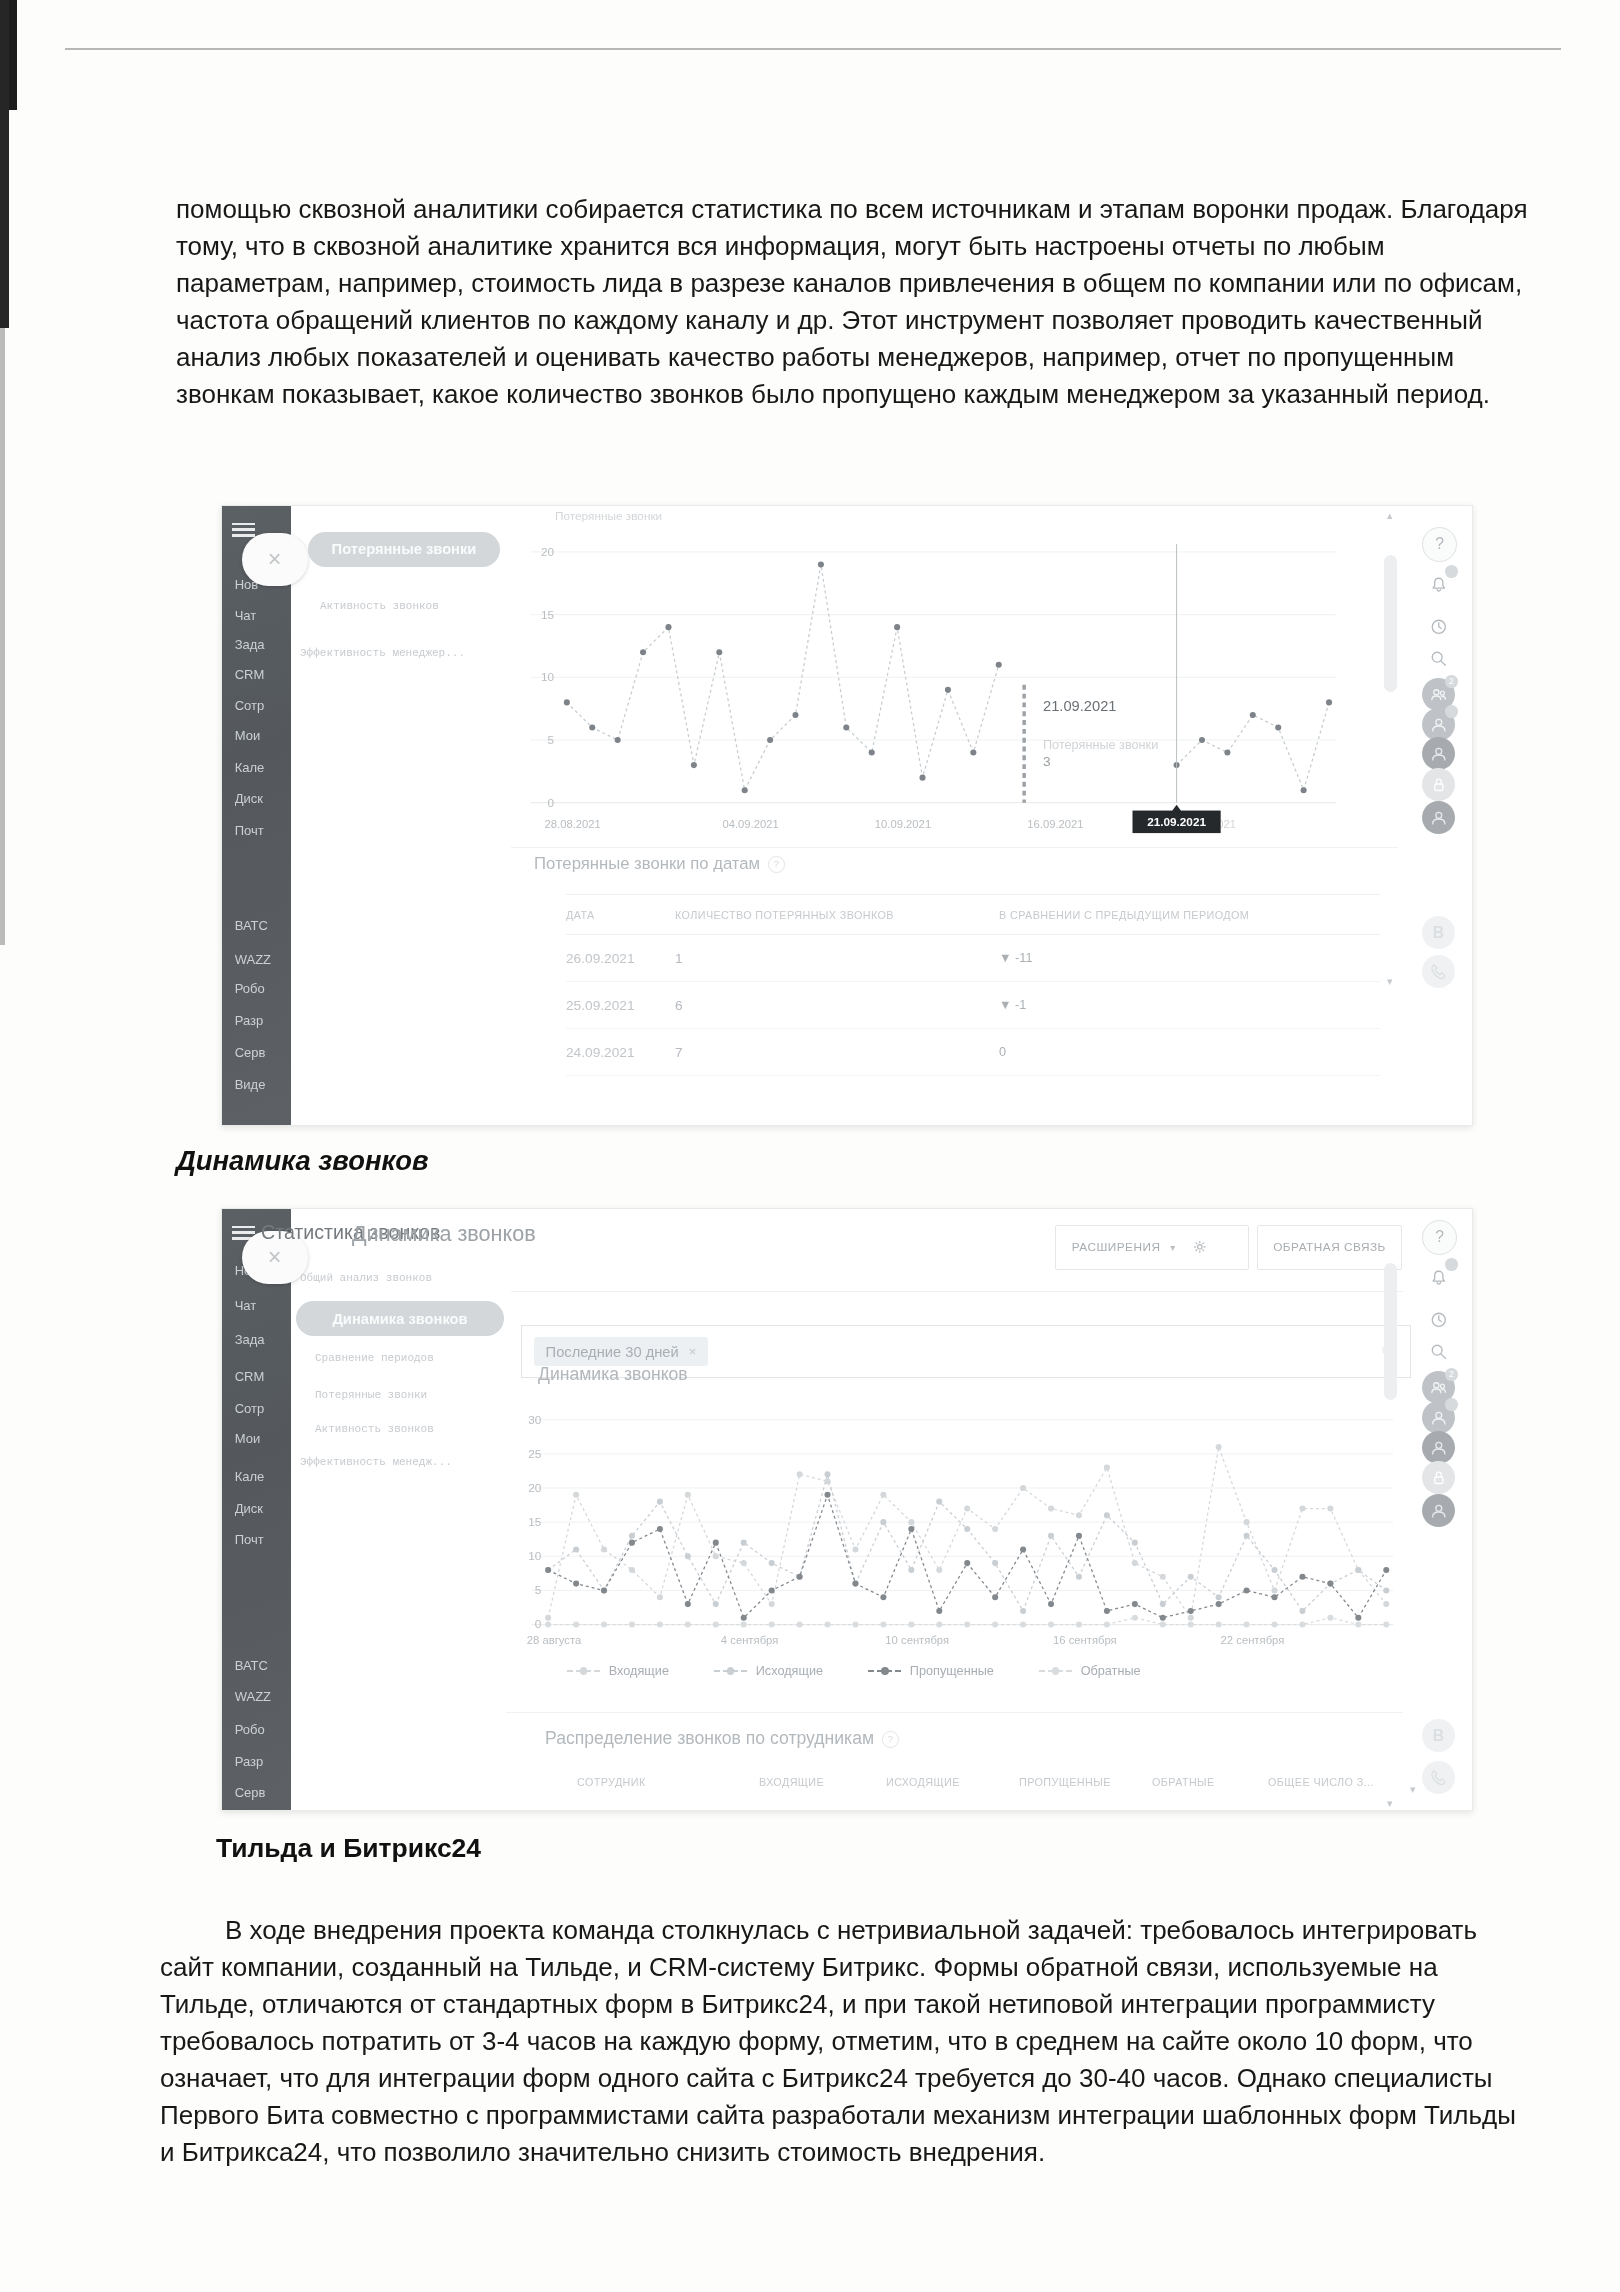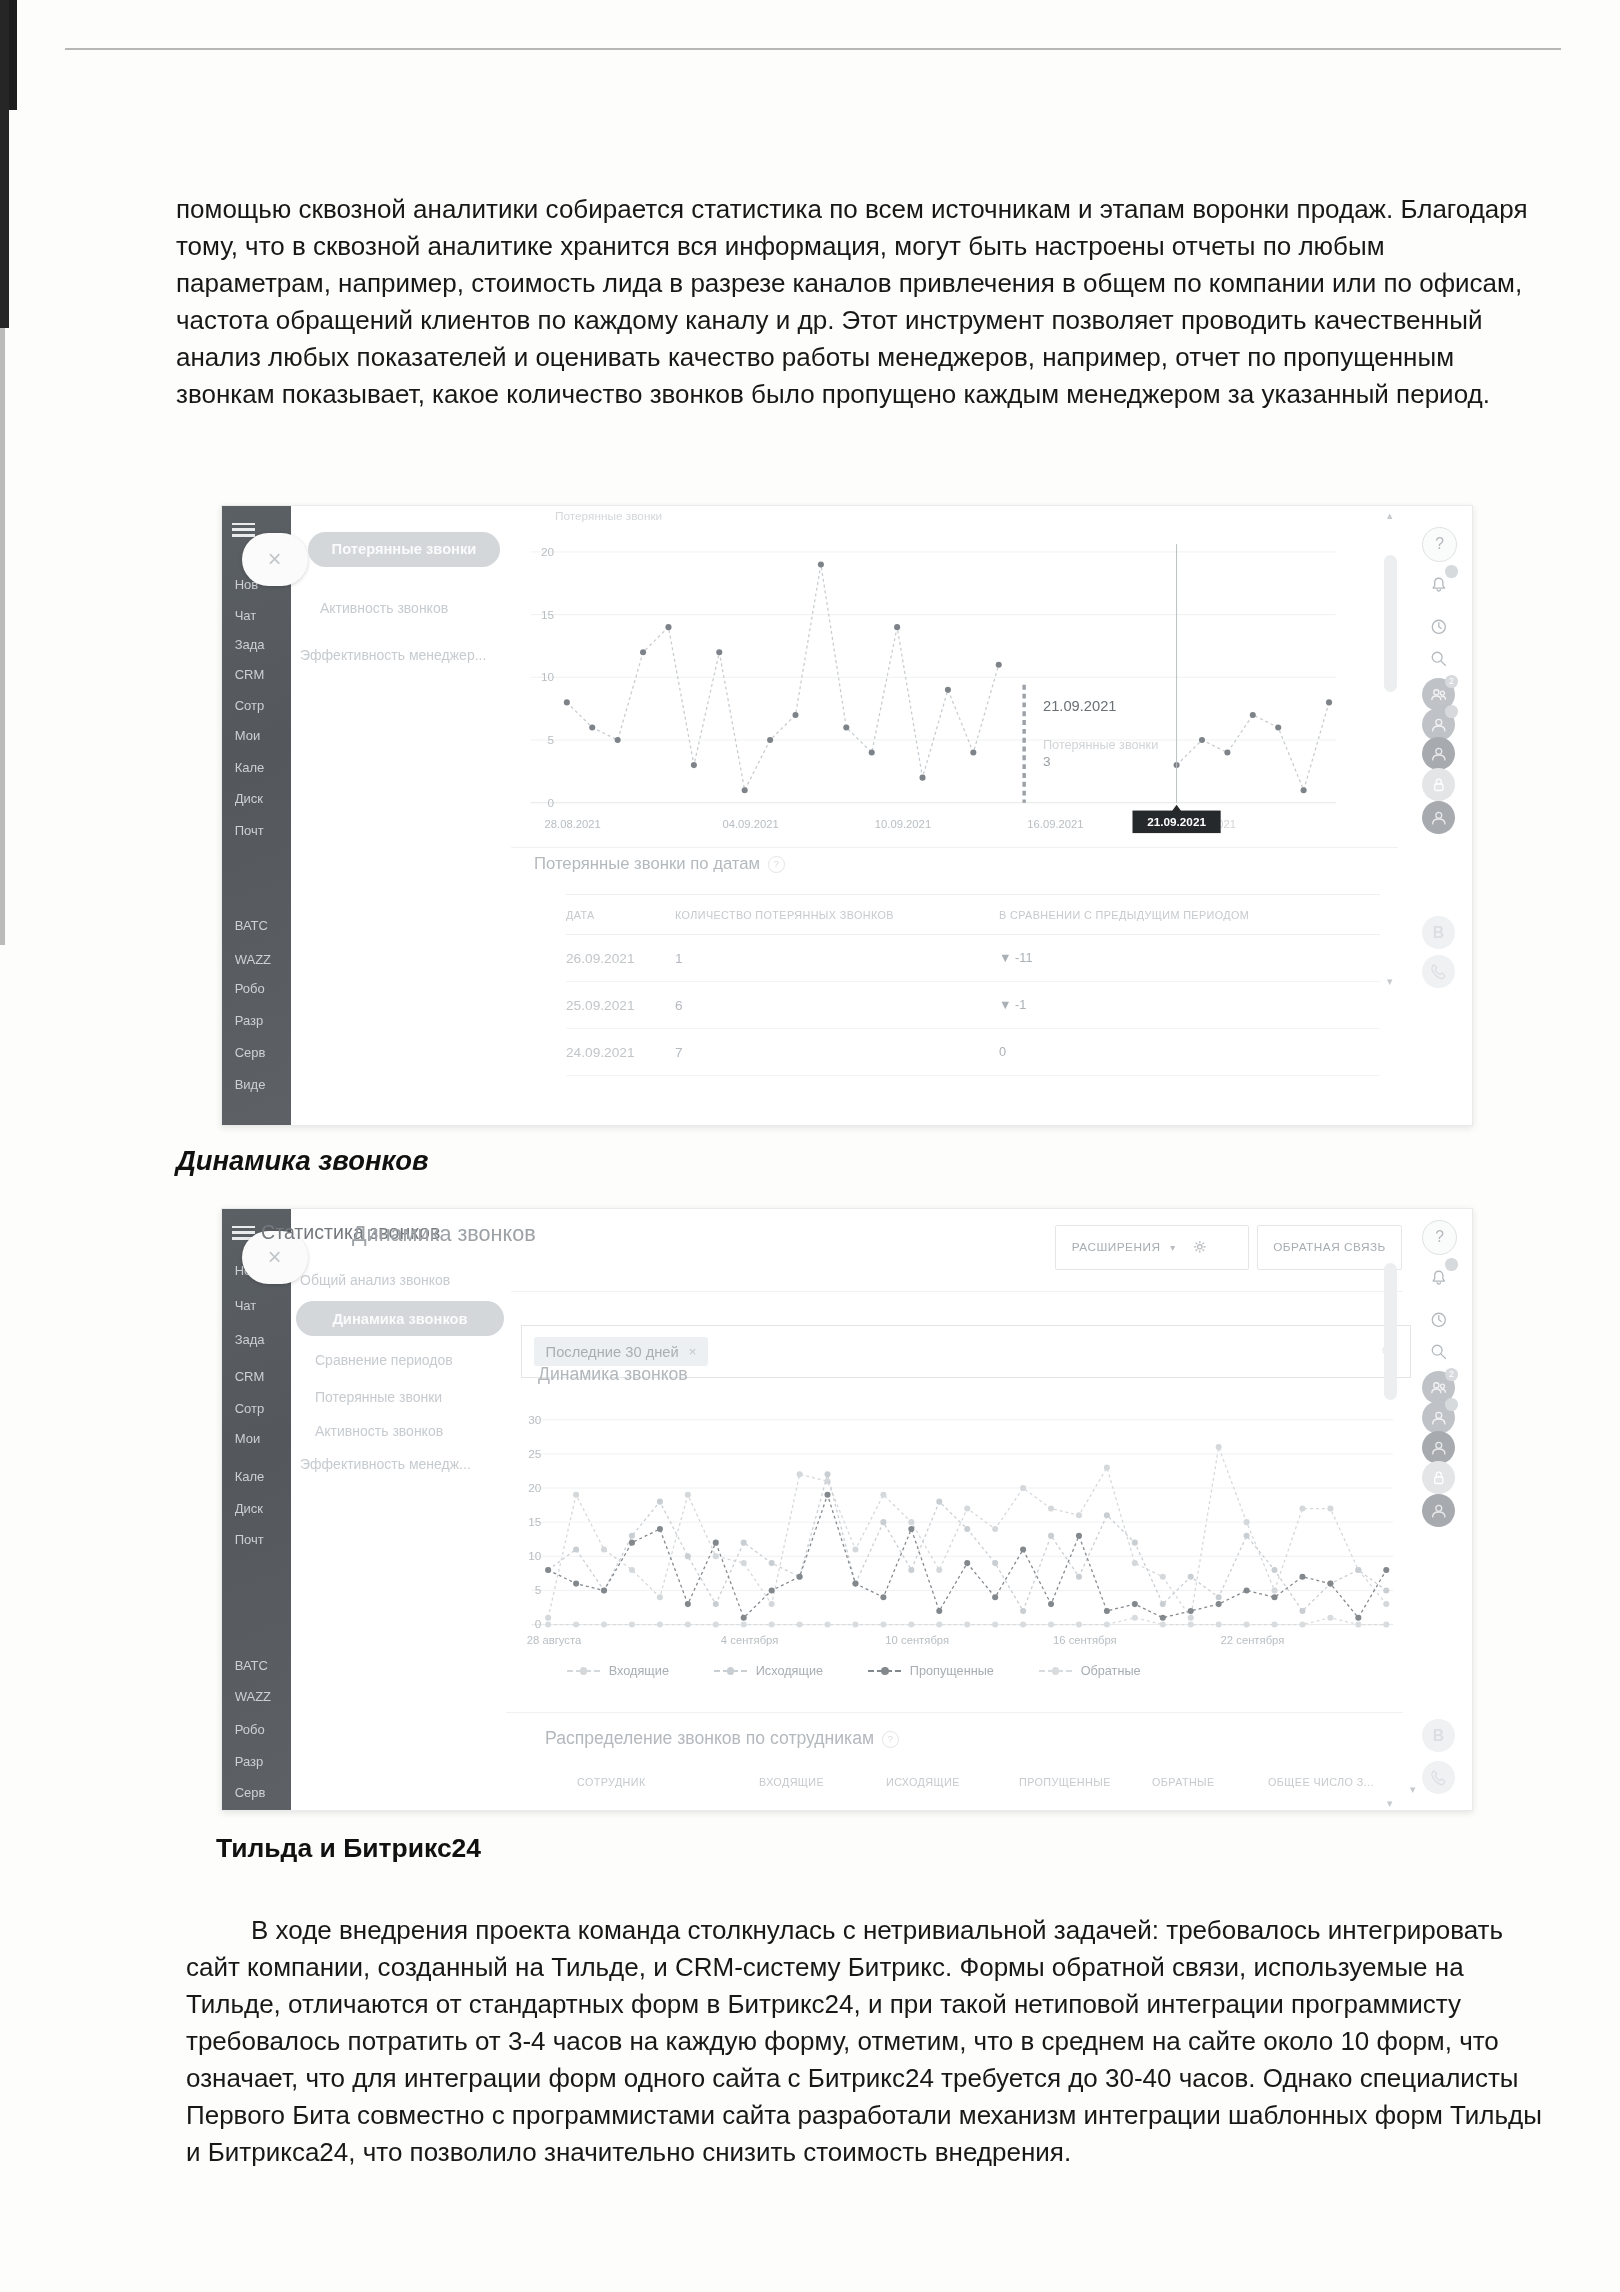--- a/index.html
+++ b/index.html
@@ -6,41 +6,41 @@
   .page{position:relative;width:1620px;height:2293px;background:#fdfdfc;overflow:hidden;
         font-family:"Liberation Sans",sans-serif;color:#161616;}
   
   .scan-corner{position:absolute;left:0;top:0;width:16.7px;height:110px;background:#1d1d1d;}
   .scan-strip{position:absolute;left:0;top:0;width:8.8px;height:328px;background:#262626;}
   .scan-strip2{position:absolute;left:0;top:328px;width:4.9px;height:617px;background:#6a6a6a;opacity:.45;}
   .top-rule{position:absolute;left:65px;top:48px;width:1496px;height:2px;background:#9f9f9f;opacity:.75;}
   
   .para{position:absolute;font-size:26px;line-height:37px;color:#181818;}
   .p1{left:176px;top:165px;width:1364px;}
-  .p2{left:186px;top:1886px;width:1368px;text-indent:65px;}
+  .p2{left:160px;top:1886px;width:1368px;text-indent:65px;}
   .h-italic{position:absolute;font-size:27.4px;font-weight:bold;font-style:italic;color:#111;}
   .h1{left:176px;top:449px;}
   .h2{left:176px;top:1145px;}
   .h3{position:absolute;left:216px;top:1833px;font-size:26.5px;font-weight:bold;color:#111;}
   
   .shot{position:absolute;left:221px;width:1250px;background:#fff;border:1px solid #e9eaea;
         box-shadow:0 2px 6.9px rgba(0,0,0,.10);overflow:hidden;}
   .shot1{top:505px;height:619px;}
   .shot2{top:1208px;height:601px;}
   .sb{position:absolute;left:0;top:0;width:69px;height:100%;
       background:linear-gradient(160deg,#5b6065 0%,#54585d 40%,#5d6166 100%);}
   .sb .ham{position:absolute;left:9.8px;top:13.7px;width:23.5px;}
   .sb .ham i{display:block;height:2.9px;margin:2.9px 0;background:#e9ebec;}
   .sb-item{position:absolute;left:12.7px;font-size:13px;color:#ccd0d3;white-space:nowrap;width:56px;overflow:hidden;}
   .xpill{position:absolute;left:19.6px;width:66px;height:53px;border-radius:26.5px;background:#fbfbfb;
          box-shadow:0 1px 3.9px rgba(0,0,0,.18);display:flex;align-items:center;justify-content:center;
          color:#c2c6c9;font-size:23.5px;}
   .menu-pill{position:absolute;background:#d3d7da;border-radius:17.6px;color:#fafbfb;font-weight:bold;
              font-size:14.7px;display:flex;align-items:center;justify-content:center;}
-  .menu-item{position:absolute;font-size:14px;color:#c7cbcf;white-space:nowrap;}
+  .menu-item{position:absolute;font-size:11px;color:#c7cbcf;white-space:nowrap;font-family:Liberation Mono, monospace;}
   .panel-title{position:absolute;font-size:19.6px;color:#74797d;}
   .main-title{position:absolute;font-size:21.6px;color:#9da2a6;}
   .chart-title{position:absolute;font-size:17.6px;color:#b2b7bb;}
   .faint-head{position:absolute;font-size:11.8px;color:#d4d7da;white-space:nowrap;overflow:hidden;height:14.7px;}
   .hint-q{display:inline-block;width:14.7px;height:14.7px;border:1px solid #e3e5e6;border-radius:50%;
           font-size:9.8px;color:#d6d9db;text-align:center;line-height:14.7px;margin-left:7.8px;vertical-align:2px;}
   
   .hbtn{position:absolute;height:43px;border:1px solid #e4e6e7;border-radius:2px;display:flex;
         align-items:center;font-size:11.8px;letter-spacing:0.5px;color:#a8adb1;background:#fff;}
   .caret{font-size:9.8px;color:#b9bdc1;margin:0 9.8px;}

